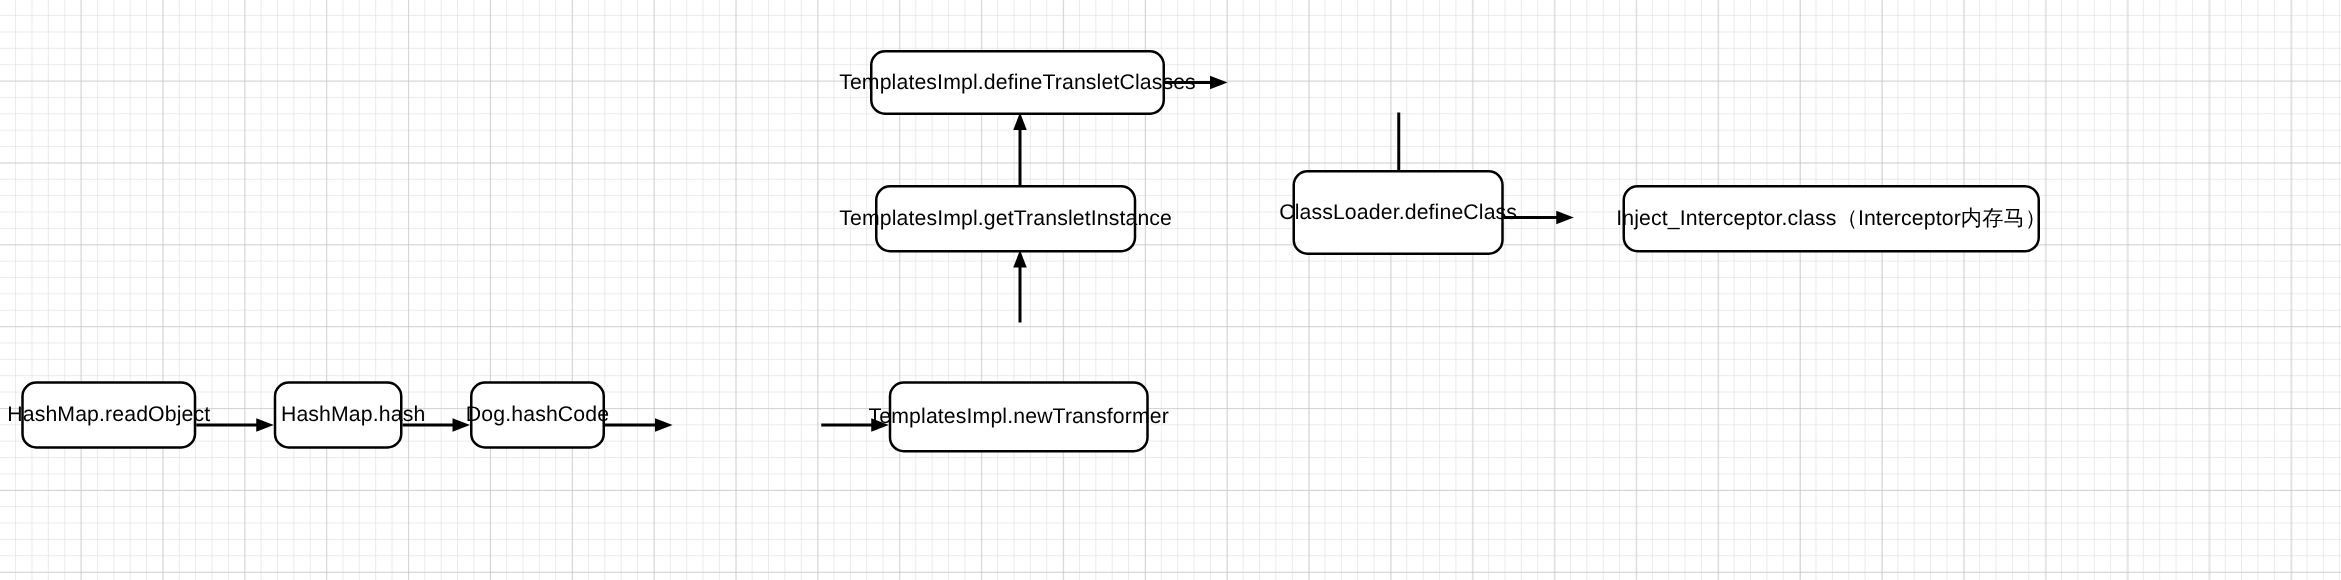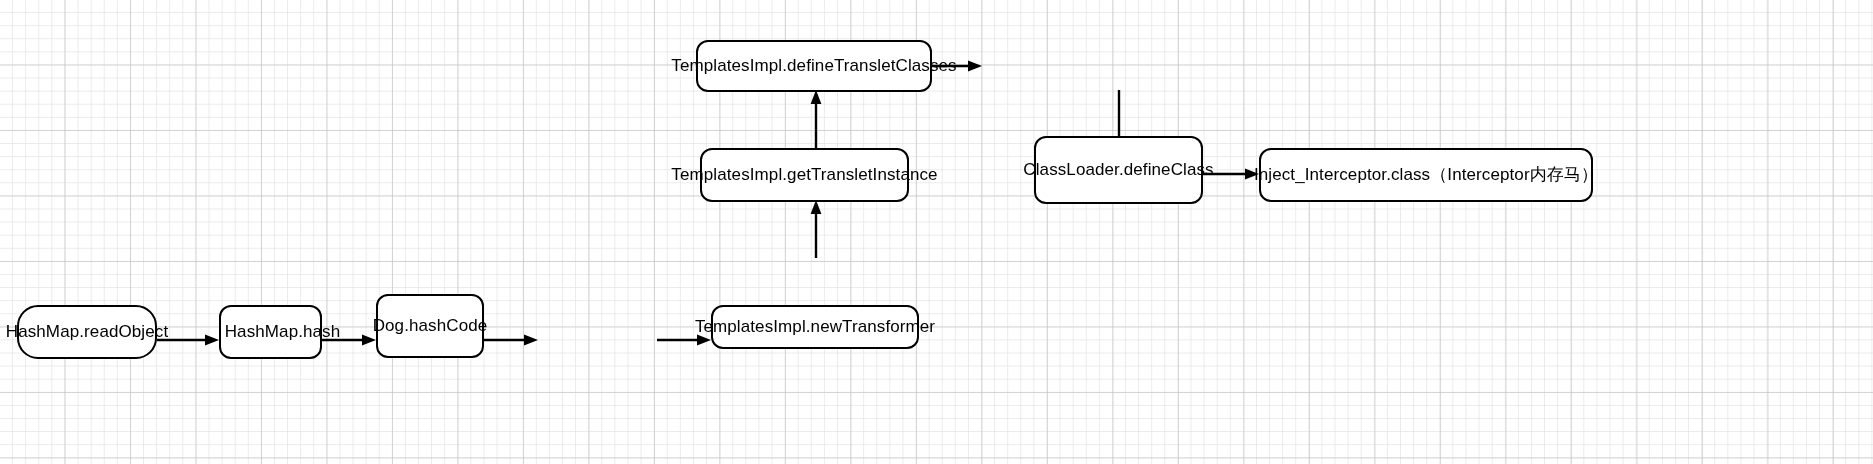--- a/index.html
+++ b/index.html
@@ -110,31 +110,31 @@
   <svg class="edge" style="left:1109px; top:90px; width:20px; height:60px;" viewBox="0 0 20 60">
     <line x1="10" y1="0" x2="10" y2="48"></line>
     <polygon points="10,60 4.6,46 15.4,46"></polygon>
   </svg>
 
   <svg class="edge" style="left:1203px; top:164px; width:56px; height:20px;" viewBox="0 0 56 20">
     <line x1="0" y1="10" x2="44" y2="10"></line>
     <polygon points="56,10 42,4.6 42,15.4"></polygon>
   </svg>
 
-  <div class="node" style="left:17px; top:305px; width:140px; height:54px;border-radius:21px;">HashMap.readObject</div>
+  <div class="node" style="left:17px; top:305px; width:140px; height:54px;">HashMap.readObject</div>
 
   <div class="node" style="left:219px; top:305px; width:103px; height:54px;padding-left:24px;">HashMap.hash</div>
 
-  <div class="node" style="left:376px; top:294px; width:108px; height:64px;">Dog.hashCode</div>
+  <div class="node" style="left:376px; top:305px; width:108px; height:54px;">Dog.hashCode</div>
 
 
-  <div class="node" style="left:711px; top:305px; width:208px; height:44px;">TemplatesImpl.newTransformer</div>
+  <div class="node" style="left:711px; top:305px; width:208px; height:57px;">TemplatesImpl.newTransformer</div>
 
   <div class="node" style="left:700px; top:148px; width:209px; height:54px;">TemplatesImpl.getTransletInstance</div>
 
   <div class="node" style="left:1034px; top:136px; width:169px; height:68px;">ClassLoader.defineClass</div>
 
-  <div class="node" style="left:1259px; top:148px; width:334px; height:54px;">Inject_Interceptor.class（Interceptor内存马）</div>
+  <div class="node" style="left:1298px; top:148px; width:334px; height:54px;">Inject_Interceptor.class（Interceptor内存马）</div>
 
   <div class="node" style="left:696px; top:40px; width:236px; height:52px;">TemplatesImpl.defineTransletClasses</div>
 
 
 </div>
 
 </body></html>

